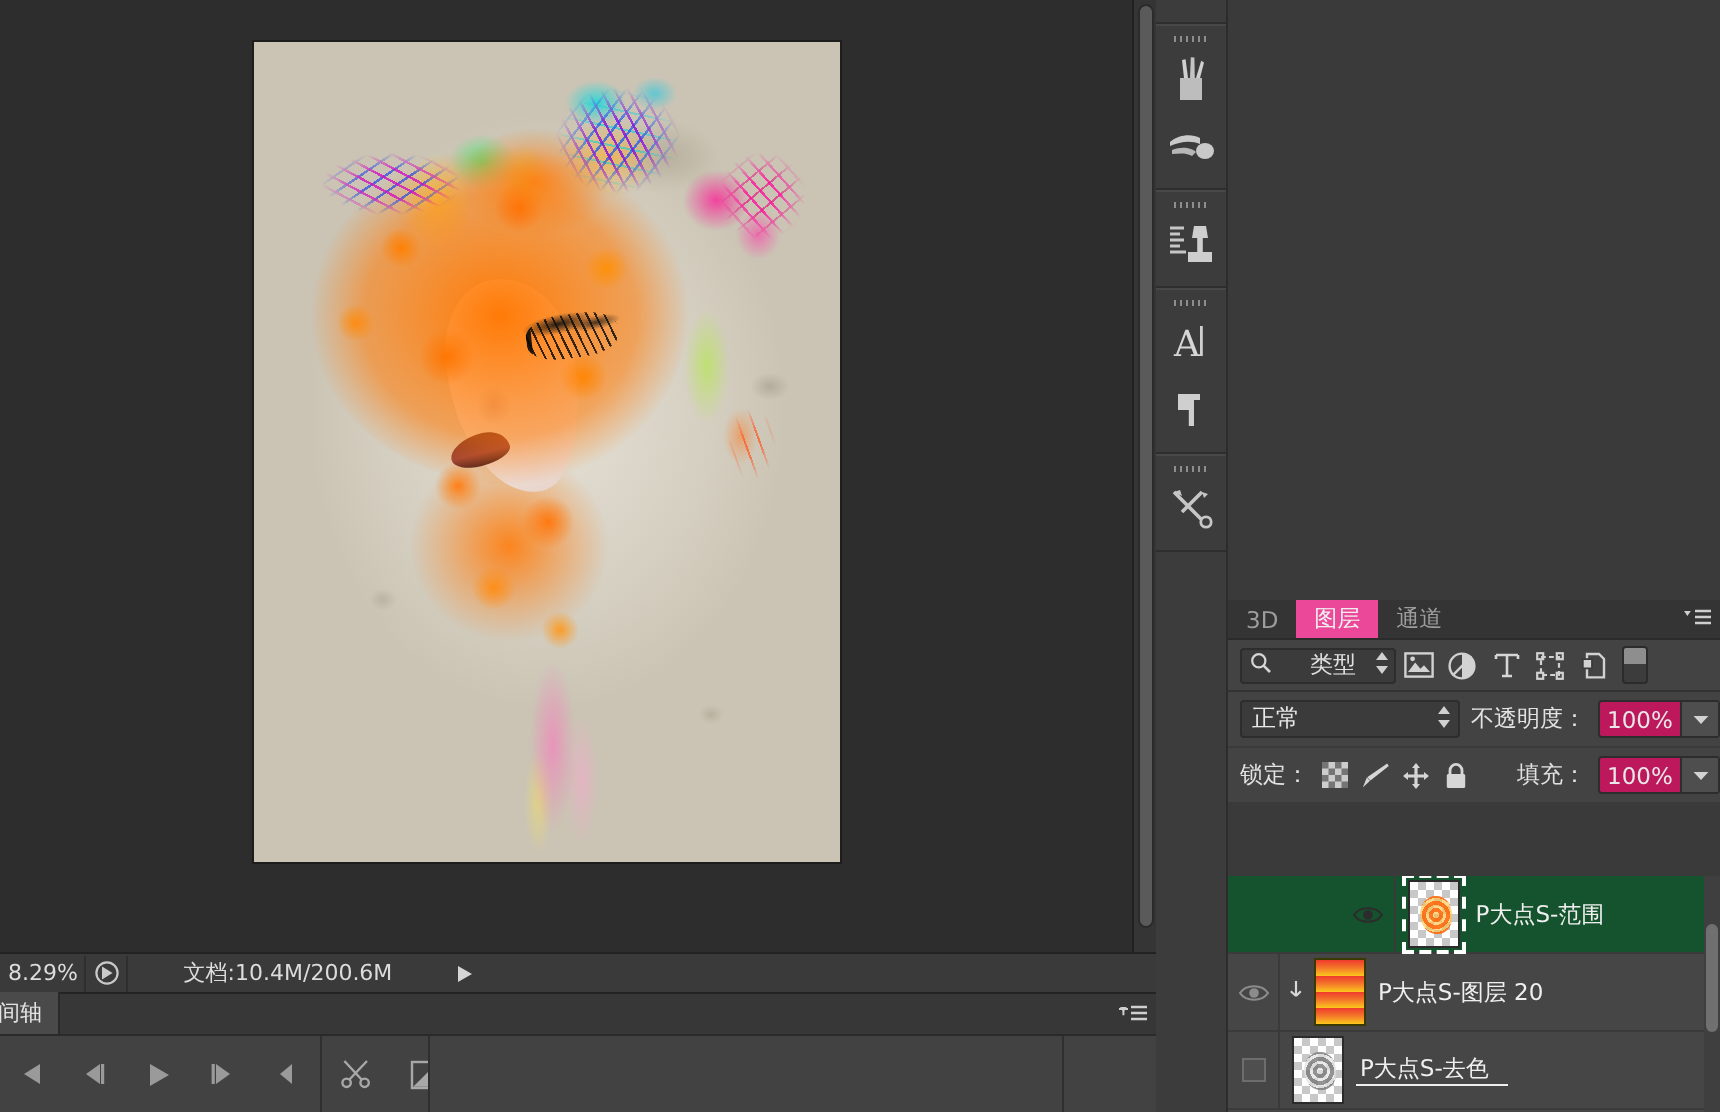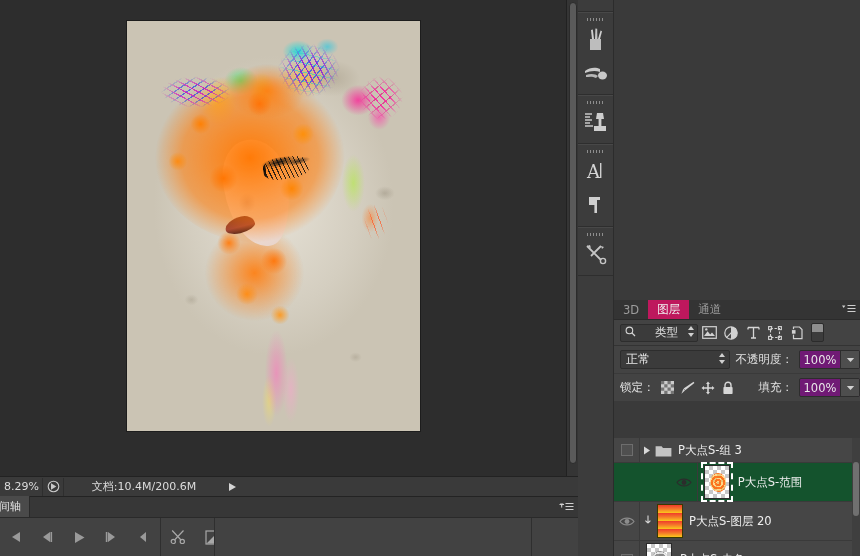--- a/index.html
+++ b/index.html
@@ -330,21 +330,21 @@
     display: flex; align-items: stretch;
     border-bottom: 1px solid #2b2b2b;
   }
   .lp-tab {
     padding: 0 9px;
     display: flex; align-items: center;
     font-size: 11.5px; color: #9d9d9d;
     background: #343434;
     white-space: nowrap;
   }
-  .lp-tab.active { background: #be185d; color: #efefef; }
+  .lp-tab.active { background: #ec4899; color: #efefef; }
   .lp-menu { position: absolute; right: 3px; top: 4px; width: 16px; height: 12px; }
 
   .lp-filter {
     height: 26px; background: #434343;
     display: flex; align-items: center;
     padding: 0 3px 0 6px; gap: 0;
     border-bottom: 1px solid #333;
   }
   .filter-select {
     display: flex; align-items: center;
@@ -377,21 +377,21 @@
   .combo {
     display: flex; align-items: center;
     width: 118px; height: 19px;
     background: #3b3b3b; border: 1px solid #2d2d2d; border-radius: 2px;
     padding: 0 3px 0 5px;
   }
   .combo .val { flex: 1; font-size: 12px; color: #e8e8e8; }
   .numfield {
     display: flex; align-items: center;
     height: 19px;
-    background: #701a75; border: 1px solid #2d2d2d; border-radius: 2px;
+    background: #be185d; border: 1px solid #2d2d2d; border-radius: 2px;
   }
   .numfield .v {
     width: 40px; text-align: center; font-size: 11.5px; color: #e8e8e8;
   }
   .numfield .dd {
     width: 19px; height: 17px;
     border-left: 1px solid #2d2d2d;
     background: #4e4e4e;
     display: flex; align-items: center; justify-content: center;
   }
@@ -796,36 +796,20 @@
           <span class="dd">
             <svg width="9" height="6" viewBox="0 0 9 6">
                 <path d="M0.8 1 L4.5 5 L8.2 1 Z" fill="#d2d2d2"></path>
               </svg>
           </span>
         </div>
       </div>
 
       <div class="layer-list">
 
-        <div class="layer folder-row" style="height:25px">
-          <div class="eyecol" style="height:25px">
-            <div class="eye-box"></div>
-          </div>
-          <div class="fold-arrow">
-            <svg width="8" height="9" viewBox="0 0 8 9">
-                <path d="M1 0.6 L7 4.5 L1 8.4 Z" fill="#d8d8d8"></path>
-              </svg>
-          </div>
-          <div class="folder-ico">
-            <svg width="17" height="13" viewBox="0 0 17 13">
-              <path d="M0.6 2.2 h6 l1.4 1.8 h8.4 v8.4 h-15.8 Z" fill="#c4c4c4"></path>
-            </svg>
-          </div>
-          <div class="name">P大点S-组 3</div>
-        </div>
 
         <div class="layer selected">
           <div class="eyecol">
             <svg width="16" height="11" viewBox="0 0 16 11">
               <path d="M1 5.5 C4 1, 12 1, 15 5.5 C12 10, 4 10, 1 5.5 Z" fill="none" stroke="#2c2c2c" stroke-width="1.1"></path>
               <circle cx="8" cy="5.5" r="2.4" fill="#2c2c2c"></circle>
             </svg>
           </div>
           <div class="thumb-slot">
             <div class="thumb sel-outline">

